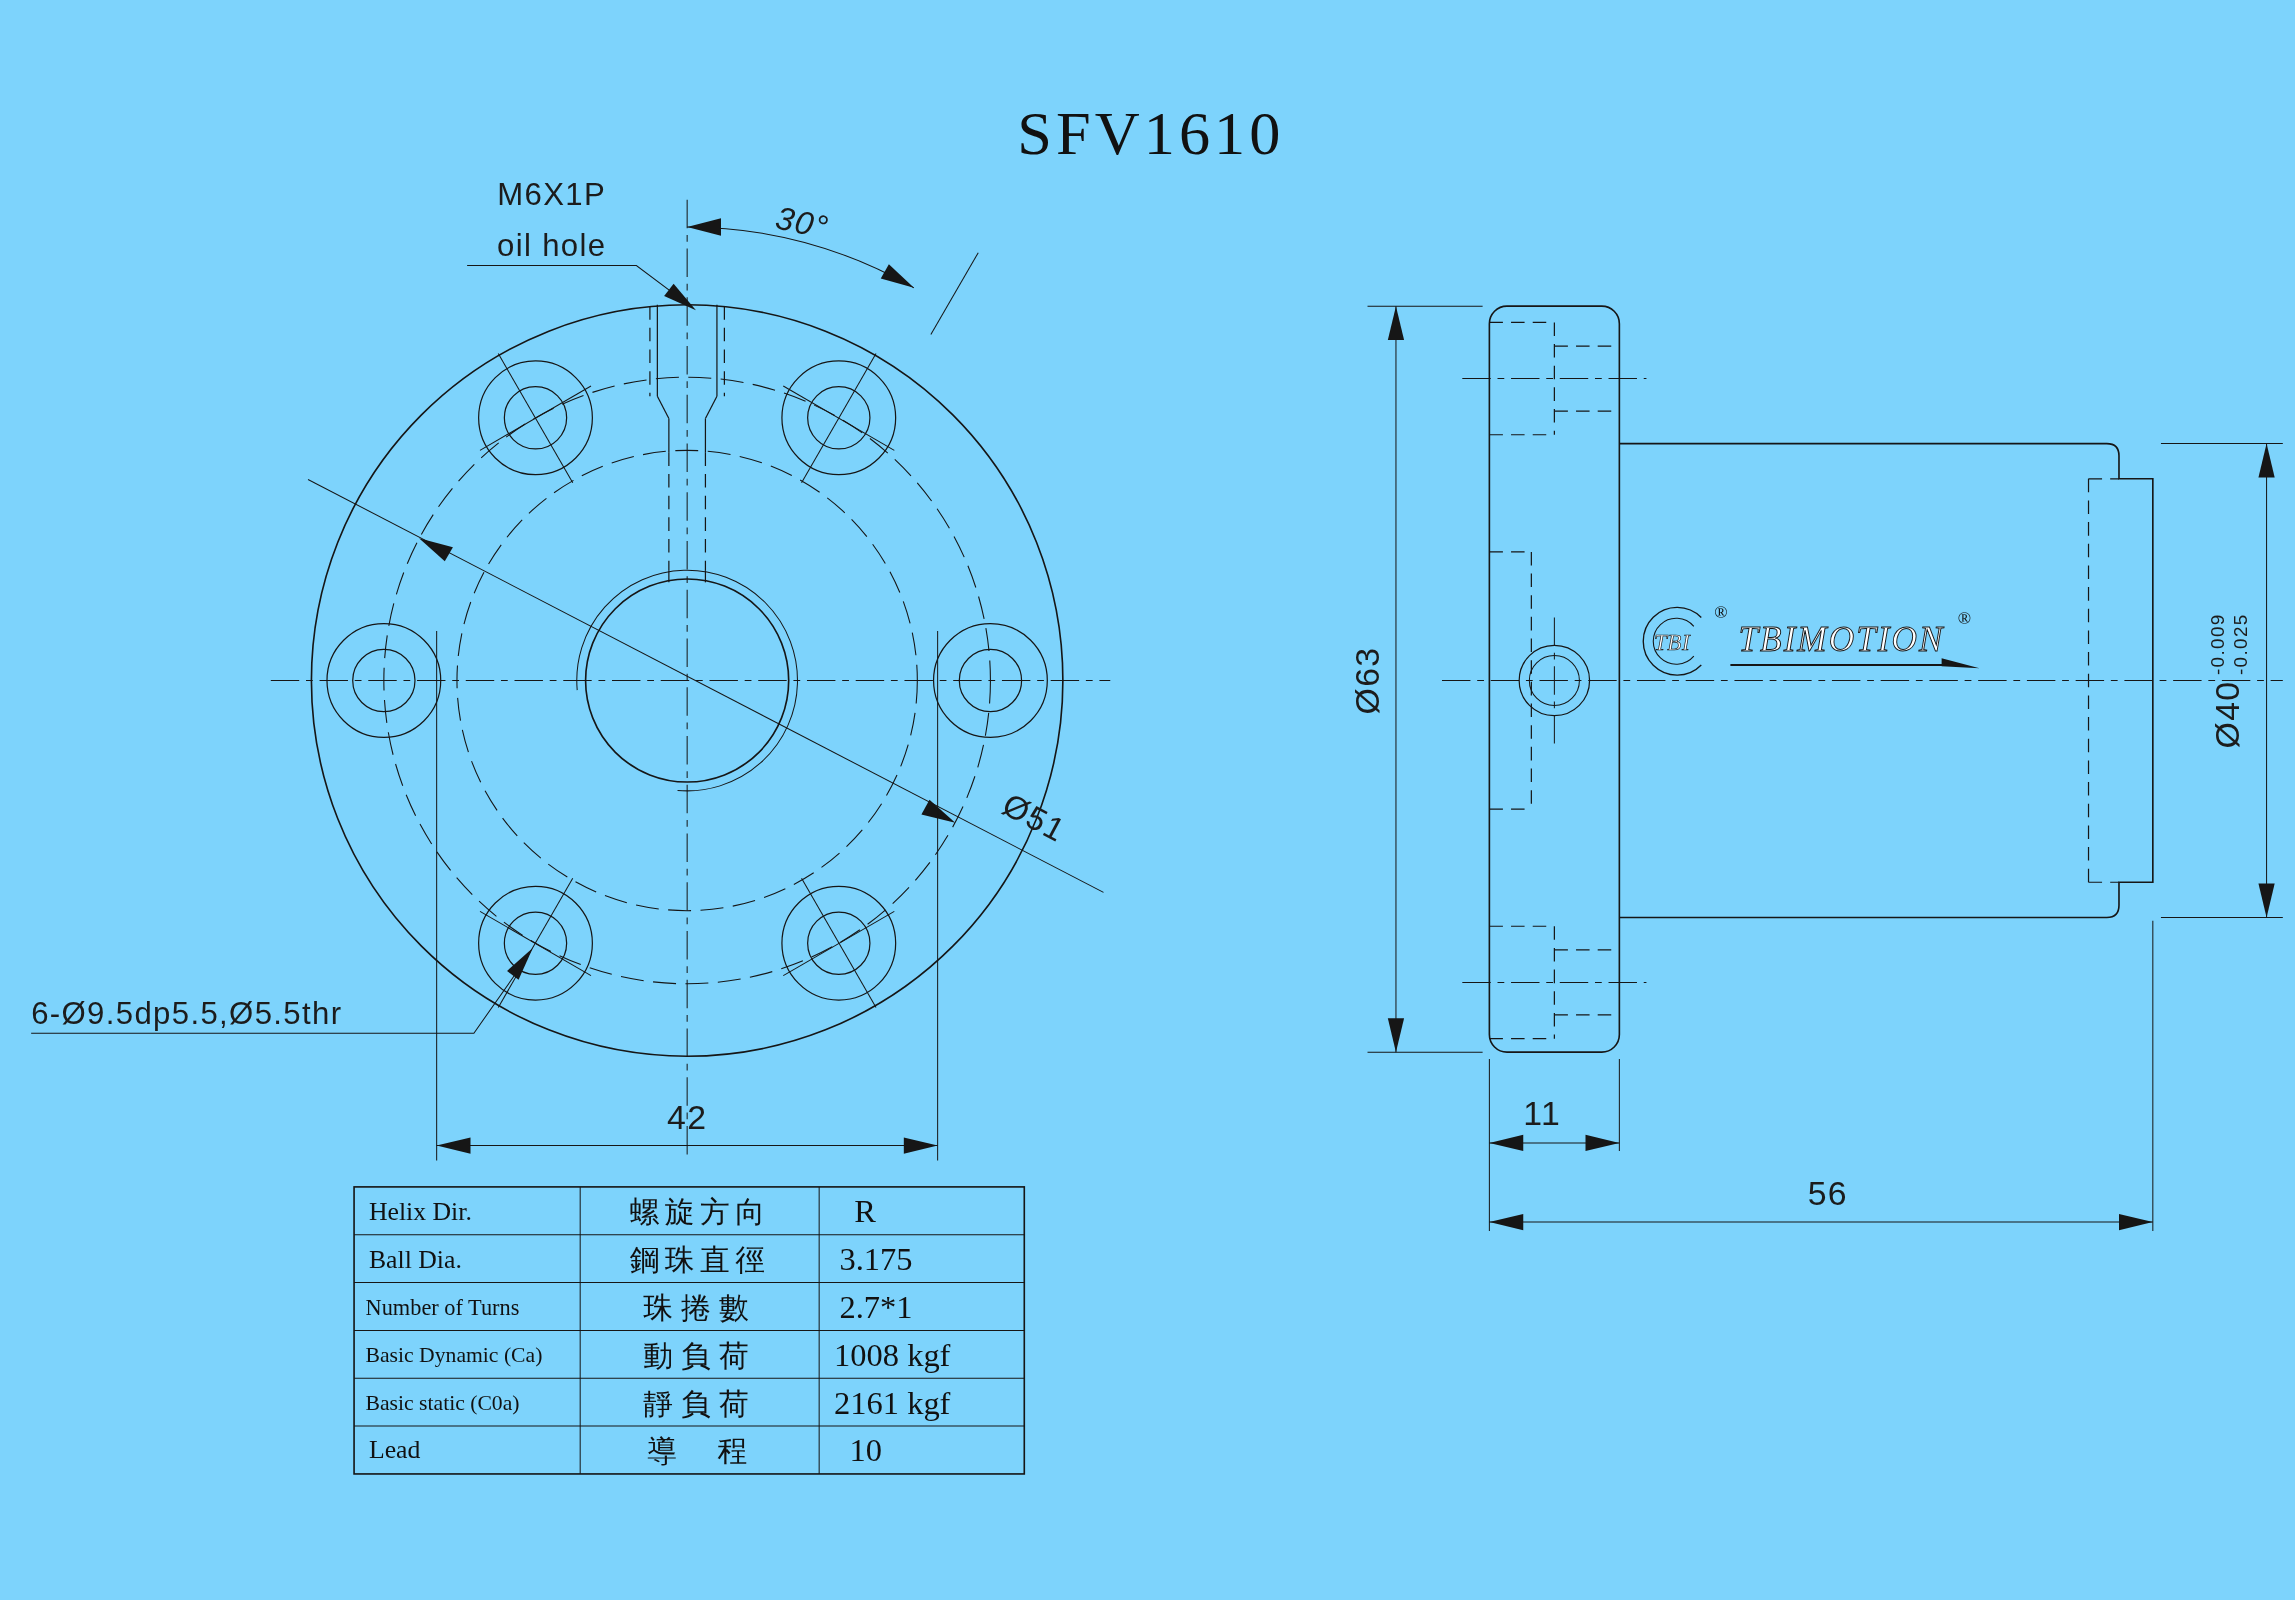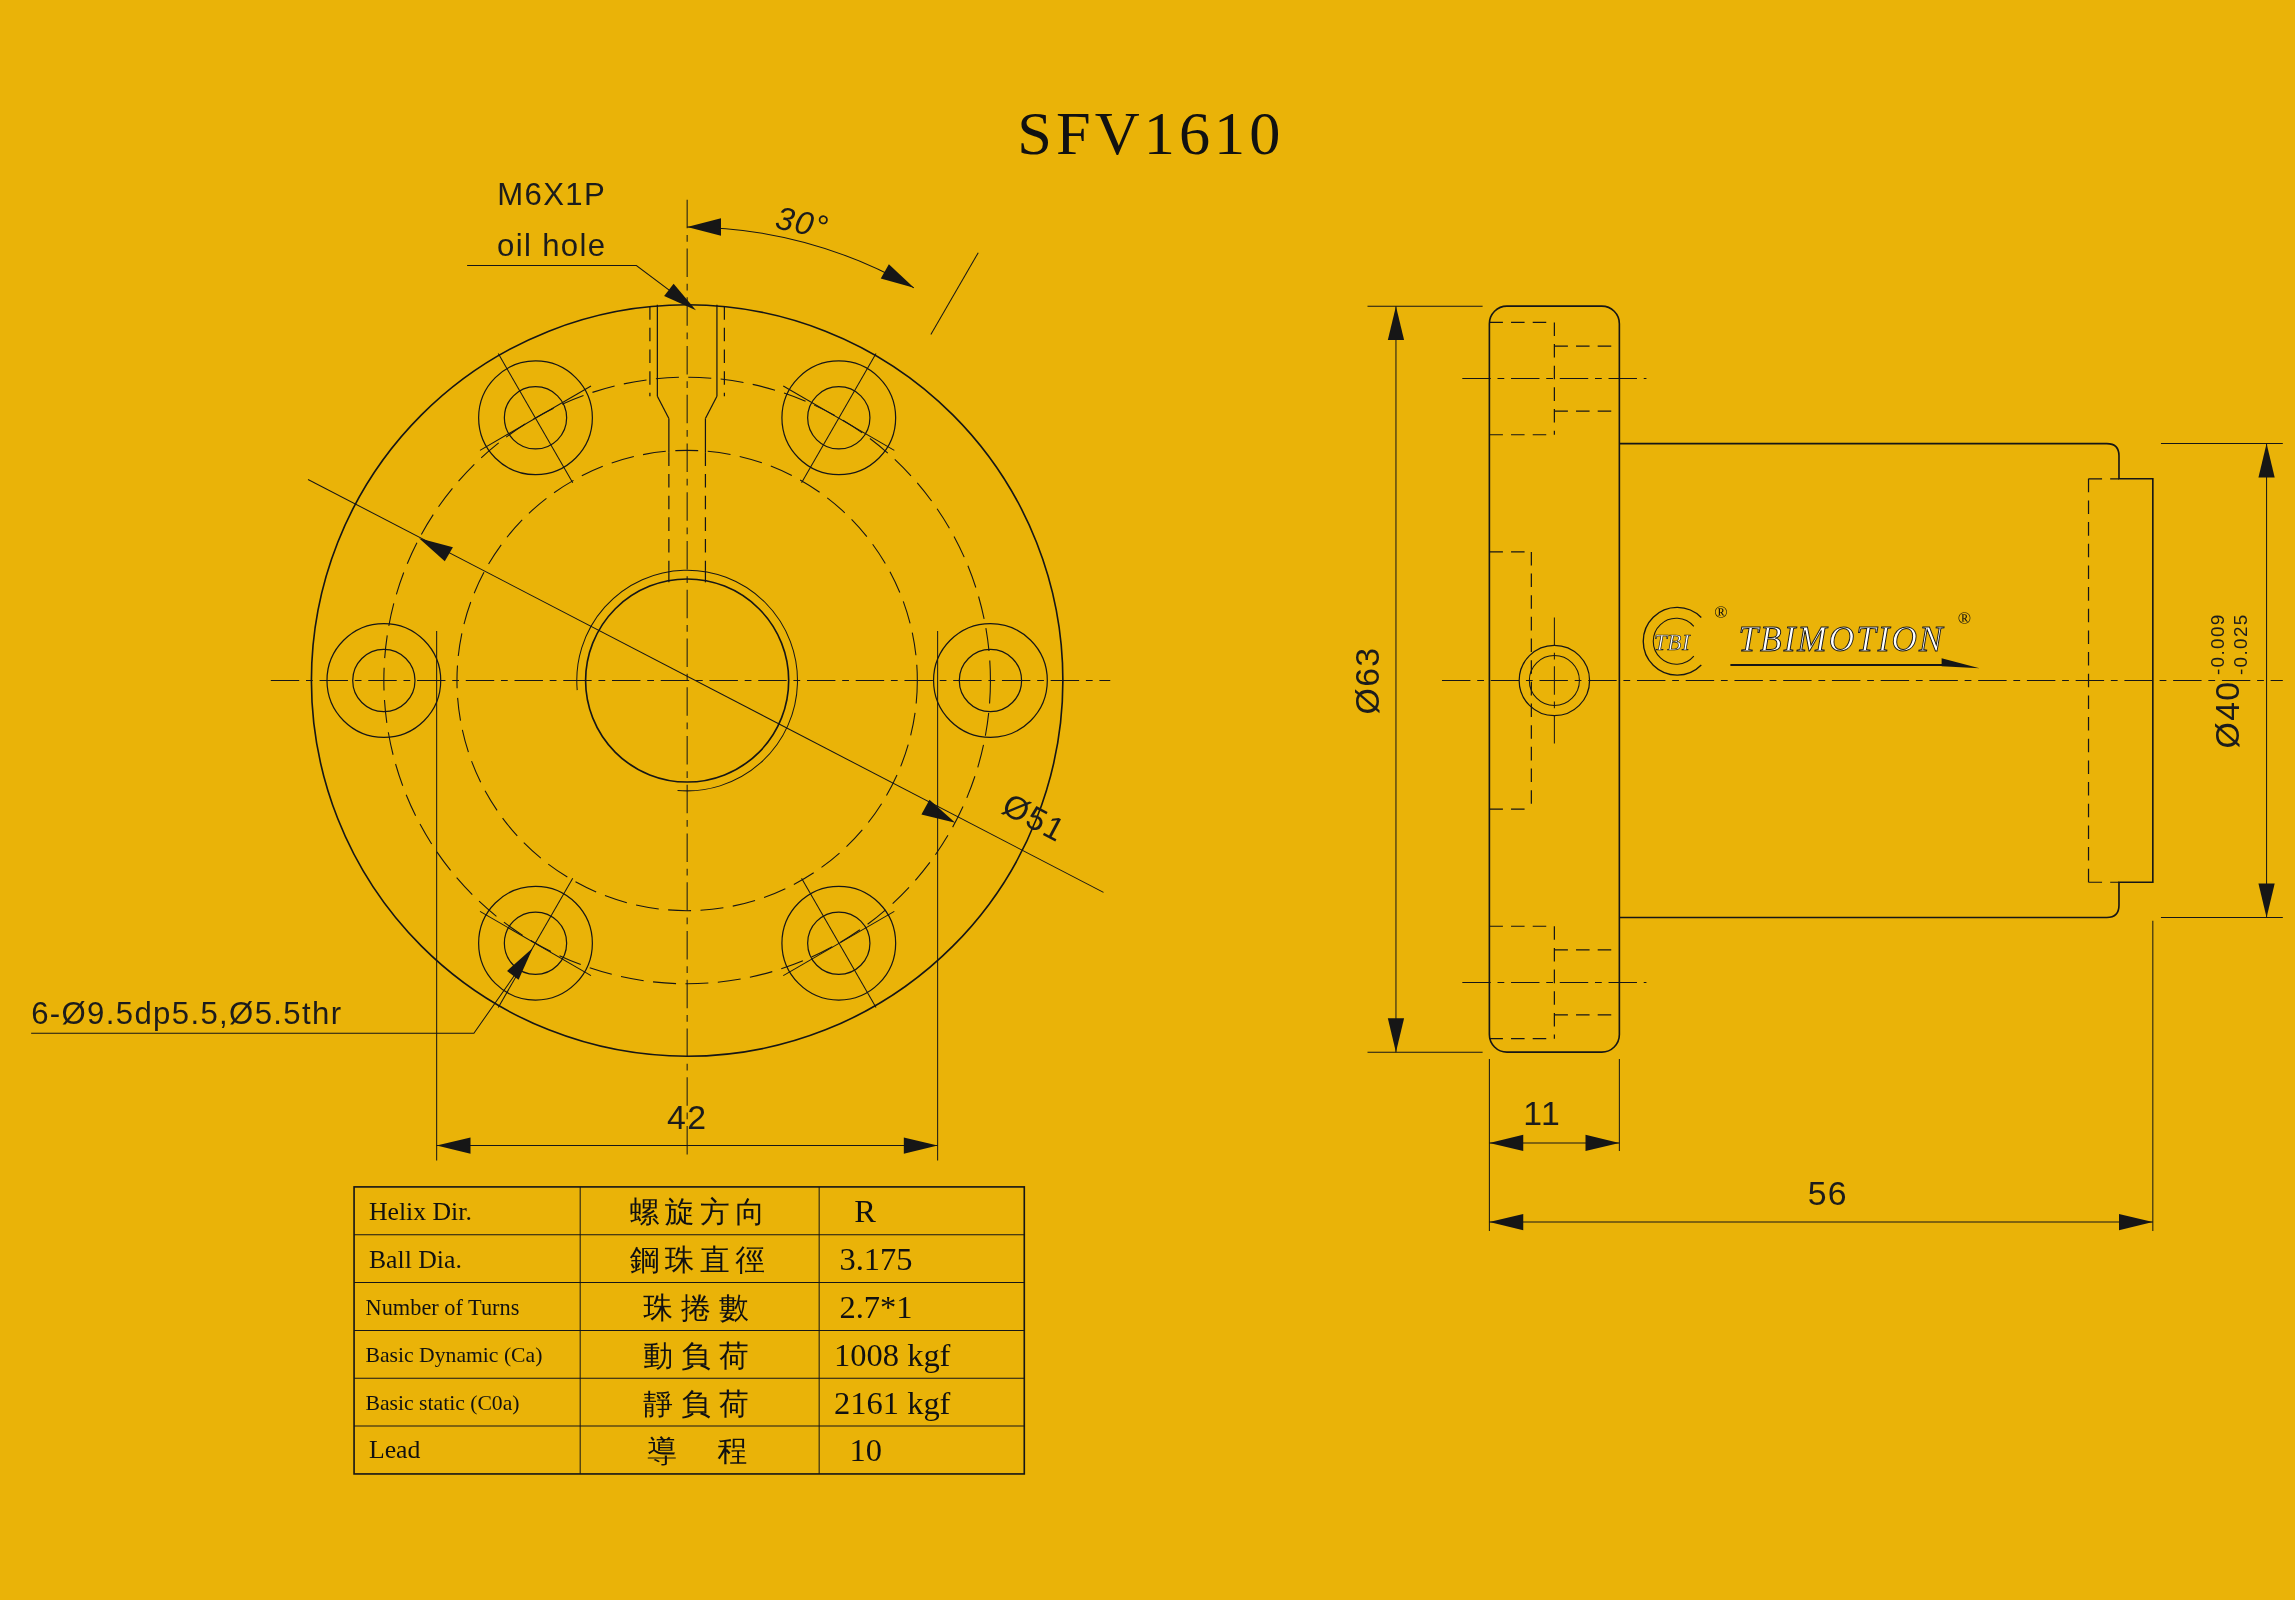--- a/index.html
+++ b/index.html
@@ -1,16 +1,16 @@
 <!DOCTYPE html>
 <html style="font-size:10.8px"><head>
 <meta charset="utf-8">
 <style>
   html,body{margin:0;padding:0;background:#fff;}
-  .page{position:relative;width:2295px;height:1600px;background:#eab308;overflow:hidden;}
+  .page{position:relative;width:2295px;height:1600px;background:#7dd3fc;overflow:hidden;}
   svg{position:absolute;left:0;top:0;}
   .ln{stroke:#161616;fill:none;}
   .thick{stroke-width:2.4;}
   .med{stroke-width:1.8;}
   .thin{stroke-width:1.5;}
   .cl{stroke-dasharray:42 10 10 10;stroke-width:1.5;}
   .hid{stroke-dasharray:20 12;stroke-width:1.8;}
   .pcdash{stroke-dasharray:34 14;stroke-width:1.6;}
   .arrow{fill:#161616;stroke:none;}
   .dimtxt{font-family:"Liberation Sans",sans-serif;font-weight:400;fill:#1c1c1c;letter-spacing:2px;}

